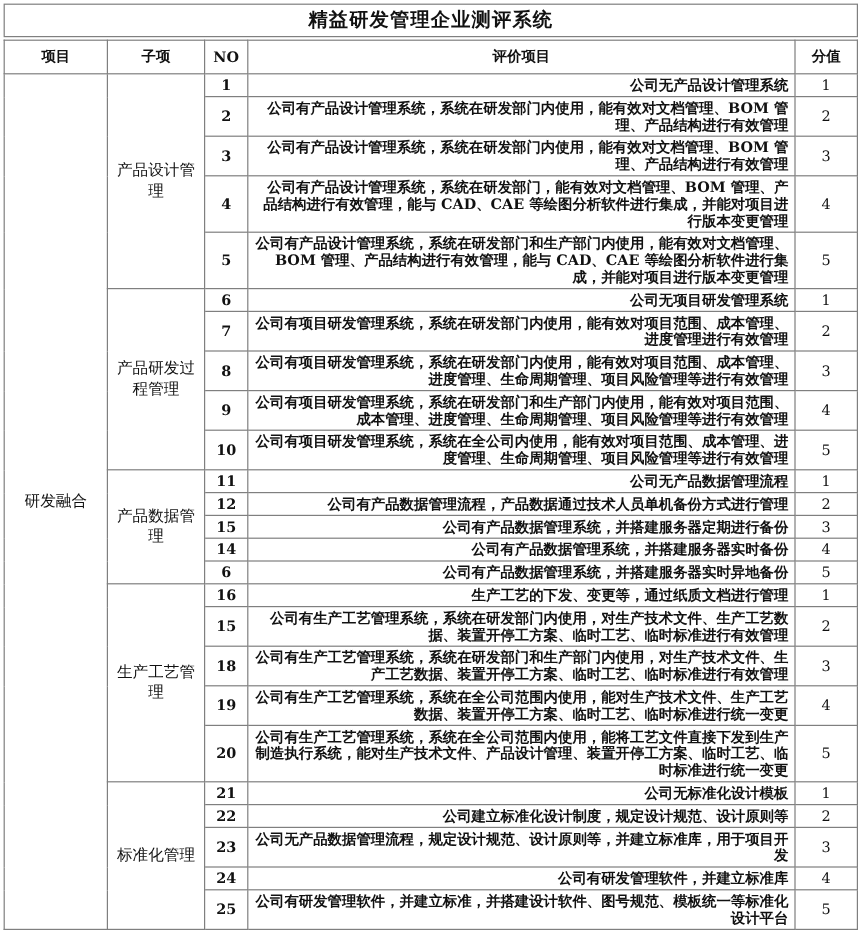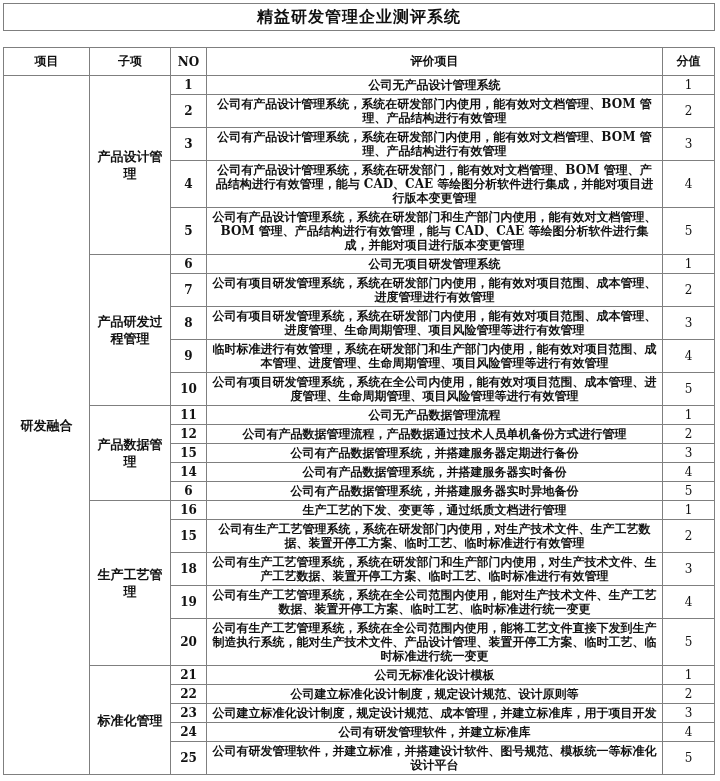--- a/index.html
+++ b/index.html
@@ -2,29 +2,29 @@
 <html><head>
 <meta charset="utf-8">
 <style>
   html,body{margin:0;padding:0;background:#fff;}
   body{width:720px;height:781px;position:relative;overflow:hidden;
        font-family:"DejaVu Serif","Liberation Serif",serif;color:#111;}
   .page{position:absolute;top:3px;left:3px;width:712px;}
   .title-box{border:1px solid #7f7f7f;background:#fff;text-align:center;
        font-weight:bold;font-size:16px;line-height:16px;padding:5px 0 5px 0;
        letter-spacing:1px;}
-  table{border-collapse:collapse;width:100%;table-layout:fixed;margin-top:16px;}
+  table{border-collapse:collapse;width:100%;table-layout:fixed;margin-top:2px;}
   col.c-proj{width:86px;} col.c-sub{width:81px;} col.c-no{width:36px;}
   col.c-score{width:52px;}
   th,td{border:1px solid #7f7f7f;vertical-align:middle;}
   th{font-size:12px;font-weight:bold;padding:5px 2px;text-align:center;}
-  td.proj,td.sub{font-size:13px;font-weight:bold;text-align:center;
+  td.proj,td.sub{font-size:13px;font-weight:normal;text-align:center;
        padding:2px 6px;line-height:17px;}
   td.no{font-size:12px;font-weight:bold;text-align:center;padding:2px;}
-  td.eval{font-size:12px;font-weight:bold;text-align:center;
+  td.eval{font-size:12px;font-weight:bold;text-align:right;
        padding:2px 5px;line-height:14px;}
   td.score{font-size:12px;font-weight:normal;text-align:center;padding:2px;}
 </style>
 </head>
 <body>
 
 <div class="page">
   <div class="title-box">精益研发管理企业测评系统</div>
   <table>
     <colgroup>
@@ -82,21 +82,21 @@
           <td class="eval">公司有项目研发管理系统，系统在研发部门内使用，能有效对项目范围、成本管理、进度管理进行有效管理</td>
           <td class="score">2</td>
         </tr>
         <tr>
           <td class="no">8</td>
           <td class="eval">公司有项目研发管理系统，系统在研发部门内使用，能有效对项目范围、成本管理、进度管理、生命周期管理、项目风险管理等进行有效管理</td>
           <td class="score">3</td>
         </tr>
         <tr>
           <td class="no">9</td>
-          <td class="eval">临时标准进行有效管理，系统在研发部门和生产部门内使用，能有效对项目范围、成本管理、进度管理、生命周期管理、项目风险管理等进行有效管理</td>
+          <td class="eval">公司有项目研发管理系统，系统在研发部门和生产部门内使用，能有效对项目范围、成本管理、进度管理、生命周期管理、项目风险管理等进行有效管理</td>
           <td class="score">4</td>
         </tr>
         <tr>
           <td class="no">10</td>
           <td class="eval">公司有项目研发管理系统，系统在全公司内使用，能有效对项目范围、成本管理、进度管理、生命周期管理、项目风险管理等进行有效管理</td>
           <td class="score">5</td>
         </tr>
         <tr>
           <td class="sub" rowspan="5">产品数据管理</td>
           <td class="no">11</td>
@@ -155,21 +155,21 @@
           <td class="eval">公司无标准化设计模板</td>
           <td class="score">1</td>
         </tr>
         <tr>
           <td class="no">22</td>
           <td class="eval">公司建立标准化设计制度，规定设计规范、设计原则等</td>
           <td class="score">2</td>
         </tr>
         <tr>
           <td class="no">23</td>
-          <td class="eval">公司建立标准化设计制度，规定设计规范、成本管理，并建立标准库，用于项目开发</td>
+          <td class="eval">公司无产品数据管理流程，规定设计规范、设计原则等，并建立标准库，用于项目开发</td>
           <td class="score">3</td>
         </tr>
         <tr>
           <td class="no">24</td>
           <td class="eval">公司有研发管理软件，并建立标准库</td>
           <td class="score">4</td>
         </tr>
         <tr>
           <td class="no">25</td>
           <td class="eval">公司有研发管理软件，并建立标准，并搭建设计软件、图号规范、模板统一等标准化设计平台</td>

